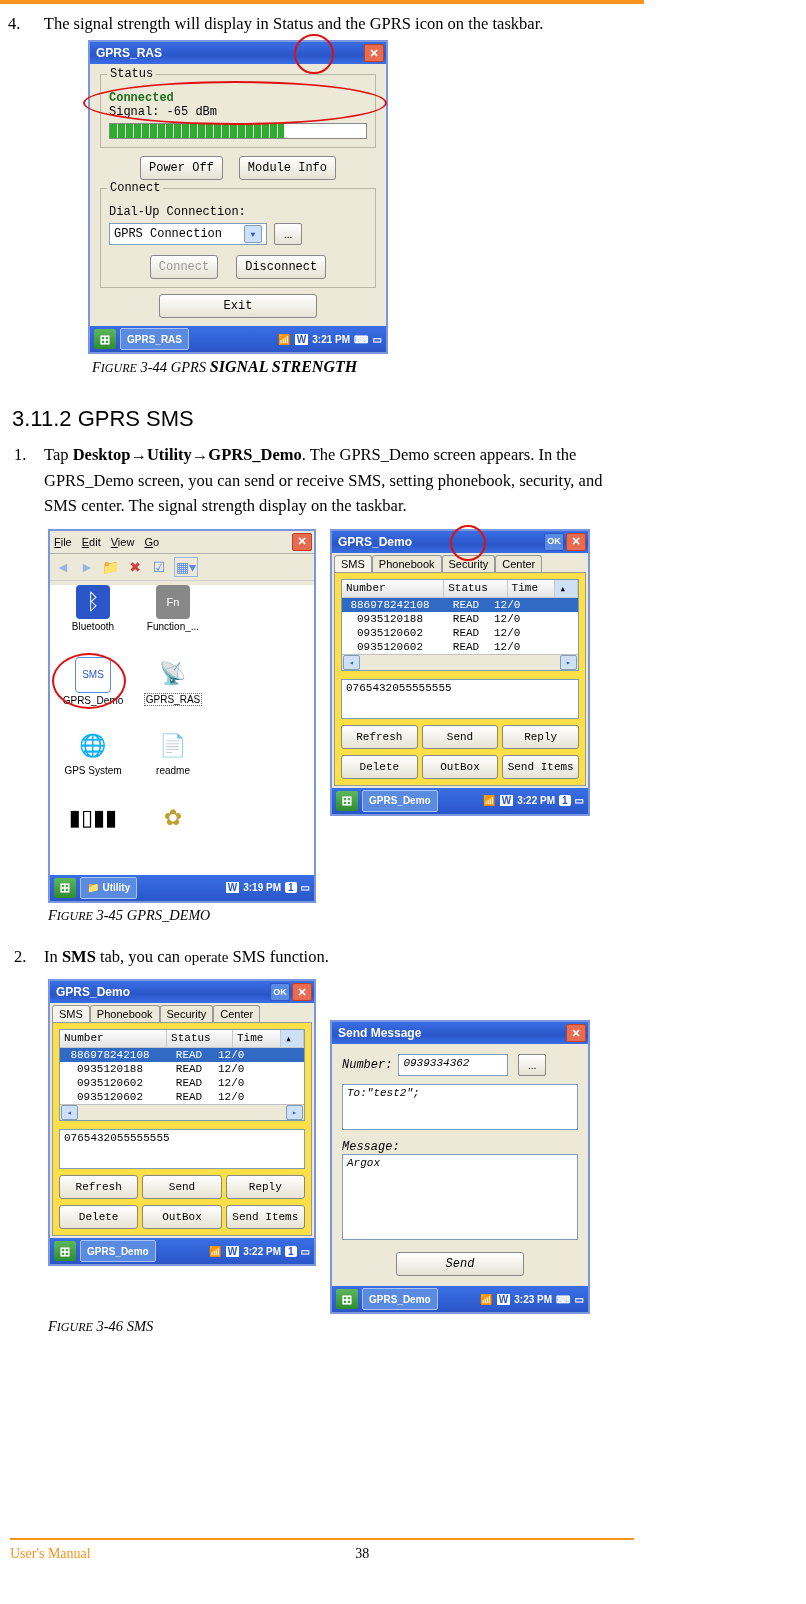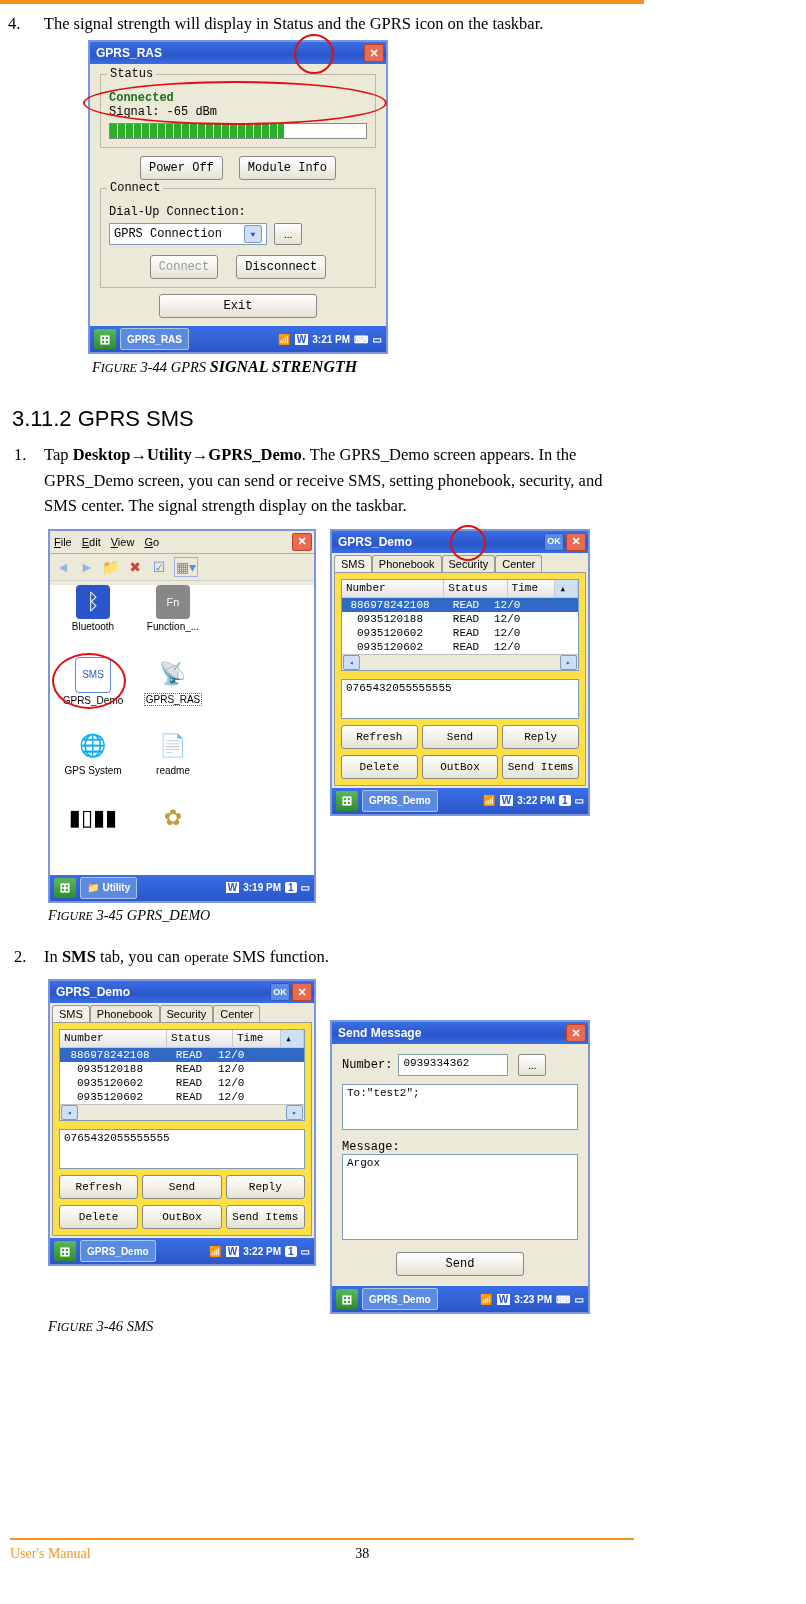--- a/index.html
+++ b/index.html
@@ -482,21 +482,21 @@
           </div>
         </div>
       </div>
 
       <div class="win" style="width:260px;margin-top:41px;">
         <div class="titlebar">
           <span>Send Message</span>
           <span class="spacer"></span>
           <div class="tb-btn">✕</div>
         </div>
-        <div style="padding:10px;">
+        <div style="padding:10px;font-style:italic;">
           <div style="display:flex;align-items:center;gap:6px;">
             <span class="mono">Number:</span>
             <div class="input" style="width:100px;">0939334362</div>
             <div class="ellipsis-btn">...</div>
           </div>
           <div class="txtarea" style="margin-top:8px;min-height:40px;">To:"test2";</div>
           <div class="mono" style="margin-top:10px;">Message:</div>
           <div class="txtarea" style="min-height:80px;">Argox</div>
           <div style="display:flex;justify-content:center;margin-top:12px;">
             <div class="btn" style="width:110px;">Send</div>

